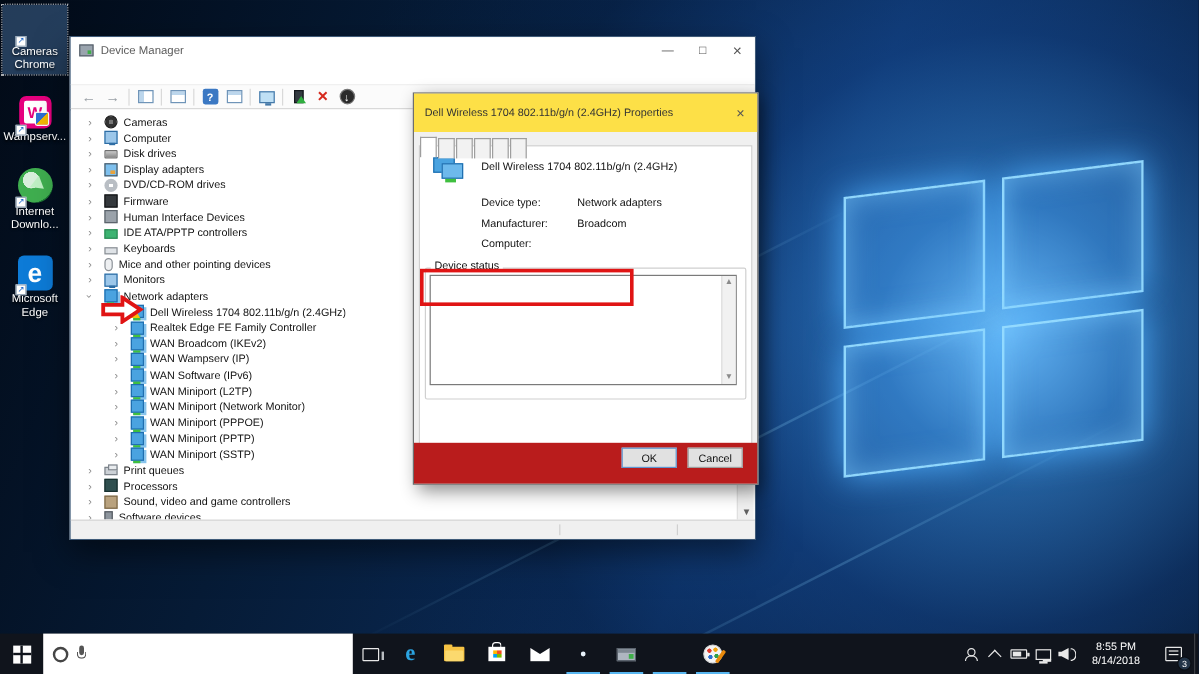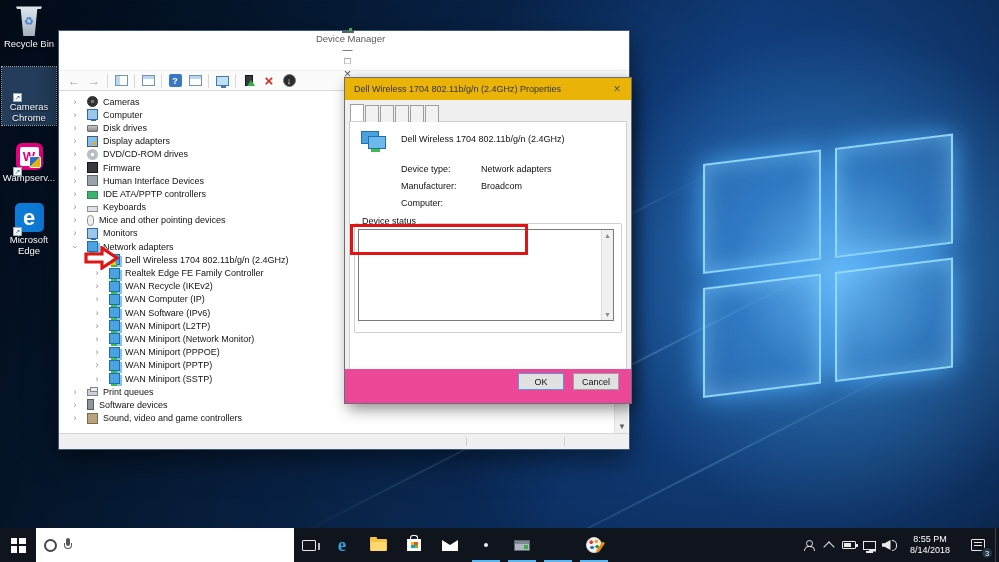--- a/index.html
+++ b/index.html
@@ -33,21 +33,21 @@
   .i-supportassist-icon { border-radius:50%; background:#1273b8; border:2px solid #e8f2fa; }
   .i-supportassist-icon::before { content:""; position:absolute; left:46%; top:18%; width:3px; height:62%; background:#fff; border-radius:2px; transform:rotate(45deg); }
   .i-wampserver-icon { width:27px; height:27px; border-radius:6px; background:#fff; border:4px solid #e6007e; color:#e6007e; font-weight:bold; font-size:13px; display:flex; align-items:center; justify-content:center; }
   .i-wampserver-icon::after { content:""; position:absolute; right:-2px; bottom:-2px; width:10px; height:10px; border-radius:2px; background:linear-gradient(135deg,#2d6fd2 50%,#f2b705 50%); border:1px solid #fff; }
   .i-idm-icon { width:29px; height:29px; border-radius:50%; background:radial-gradient(circle at 38% 35%, #d9efdc 0 26%, #3fae4f 27% 72%, #1e7a35 73% 100%); }
   .i-idm-icon::after { content:""; position:absolute; left:12px; top:10px; border:6px solid rgba(0,0,0,0); border-left:10px solid #bff0c4; transform:rotate(38deg); }
   .i-microsoft-edge-icon { width:29px; height:29px; border-radius:5px; background:#0d7bd7; color:#fff; font-size:22px; font-weight:bold; display:flex; align-items:center; justify-content:center; }
 
   
   #dm { position:absolute; left:58px; top:30px; width:572px; height:420px; background:#fff; border:1px solid #3f5a78; box-shadow:0 10px 26px rgba(0,0,0,.5); z-index:10; }
-  .dm-titlebar { height:22px; display:flex; align-items:center; padding-left:7px; background:#fff;flex-direction:column; }
+  .dm-titlebar { height:22px; display:flex; align-items:center; padding-left:7px; background:#fff; }
   .dm-title { font-size:9.5px; color:#5a5a5a; margin-left:6px; flex:1; }
   .capbtn { width:29px; height:22px; display:flex; align-items:center; justify-content:center; color:#555; font-size:10px; }
   .capbtn.close { font-size:13px; }
   .i-device-manager-small-icon { width:12px; height:10px; background:#9aa4ae; border:1px solid #59626c; position:relative; }
   .i-device-manager-small-icon::after { content:""; position:absolute; right:1px; bottom:1px; width:3px; height:3px; background:#3fae49; }
   .dm-menubar { height:17px; background:#fff; display:flex; align-items:center; padding-left:3px; }
   .menu-item { font-size:9.5px; color:#1c1c1c; padding:0 9px; }
   .dm-toolbar { height:21px; background:#fbfbfb; border-top:1px solid #f0f0f0; border-bottom:1px solid #d9d9d9; display:flex; align-items:center; padding-left:5px; }
   .tbtn { height:18px; min-width:20px; display:flex; align-items:center; justify-content:center; }
   .tbtn.sep { min-width:1px; width:1px; height:14px; background:#d9d9d9; margin:0 3px; }
@@ -102,21 +102,21 @@
   .vscroll { position:absolute; top:61px; bottom:16px; right:1px; width:14px; background:#f0f0f0; border-left:1px solid #e0e0e0; }
   .vscroll .arr { position:absolute; left:0; width:14px; height:13px; color:#606060; font-size:8px; text-align:center; line-height:13px; }
   .vscroll .arr.up { top:0; }
   .vscroll .arr.down { bottom:0; }
   .vscroll .thumb { position:absolute; left:1px; width:12px; top:14px; height:190px; background:#cdcdcd; }
   .dm-statusbar { position:absolute; left:0; right:0; bottom:0; height:16px; background:#f0f0f0; border-top:1px solid #d6d6d6; }
   .sb-sep { position:absolute; top:3px; bottom:3px; width:1px; background:#d0d0d0; }
 
   
   #dlg { position:absolute; left:344px; top:77px; width:288px; height:327px; background:#f0f0f0; border:1px solid #6e6e6e; box-shadow:4px 5px 14px rgba(0,0,0,.45); z-index:20; }
-  .dlg-titlebar { height:22px; background:#eab308; display:flex; align-items:center; padding:0 6px 0 9px; }
+  .dlg-titlebar { height:32px; background:#fde047; display:flex; align-items:center; padding:0 6px 0 9px; }
   .dlg-title { flex:1; font-size:9px; color:#333; white-space:nowrap; overflow:hidden; }
   .dlg-close { width:16px; text-align:center; color:#555; font-size:12px; }
   .dlg-tabs { position:relative; display:flex; padding:4px 0 0 5px; height:21px; z-index:2; }
   .tab { font-size:9px; color:#1c1c1c; padding:2px 6px 2px 6px; background:#f2f2f2; border:1px solid #9e9e9e; border-bottom:none; margin-right:1px; position:relative; top:1px; }
   .tab.active { background:#fff; top:0; padding-bottom:4px; z-index:3; }
   .dlg-page { position:absolute; left:4px; right:4px; top:43px; bottom:26px; background:#fff; border:1px solid #cfcfcf; }
   .big-net-icon { position:absolute; left:11px; top:9px; width:28px; height:24px; }
   .bn-back, .bn-front { position:absolute; width:18px; height:13px; background:#4aa3e0; border:1px solid #1f6fb0; }
   .bn-back { left:0; top:0; }
   .bn-front { left:7px; top:5px; background:#6db9ec; }
@@ -125,21 +125,21 @@
   .fieldrow { position:absolute; left:51px; font-size:9px; color:#111; display:flex; }
   .fieldrow .flabel { width:80px; }
   .group-border { position:absolute; left:4px; top:101px; width:268px; height:110px; border:1px solid #d0d0d0; border-radius:2px; }
   .group-label { position:absolute; left:9px; top:94px; font-size:9px; color:#111; background:#fff; padding:0 3px; z-index:2; }
   .status-box { position:absolute; left:8px; top:107px; width:256px; height:92px; background:#fff; border:1px solid #7a7a7a; font-size:9px; color:#111; padding:3px 16px 3px 5px; line-height:11px; }
   .status-box div { min-height:11px; white-space:nowrap; overflow:hidden; }
   .sb-scroll { position:absolute; right:0; top:0; bottom:0; width:12px; background:#f1f1f1; border-left:1px solid #dcdcdc; }
   .sb-scroll .arr { position:absolute; left:0; width:11px; text-align:center; color:#8a8a8a; font-size:7px; height:11px; line-height:11px; }
   .sb-scroll .arr.up { top:0; }
   .sb-scroll .arr.down { bottom:0; }
-  .dlg-footer { position:absolute; left:0; right:0; bottom:0; height:34px; background:#ec4899; }
+  .dlg-footer { position:absolute; left:0; right:0; bottom:0; height:34px; background:#b91c1c; }
   .dlg-btn { position:absolute; top:4px; width:46px; height:17px; background:#e1e1e1; border:1px solid #9e9e9e; font-size:9px; color:#111; display:flex; align-items:center; justify-content:center; font-family:"Liberation Sans",sans-serif; }
   .dlg-btn.ok { left:173px; border-color:#5e94cf; }
   .dlg-btn.cancel { left:228px; }
 
   
   #anno-rect { position:absolute; left:350px; top:224px; width:178px; height:31px; border:3px solid #e01414; z-index:30; }
   #anno-arrow { position:absolute; left:84px; top:246px; z-index:30; }
 
   
   #taskbar { position:absolute; left:0; bottom:0; width:999px; height:34px; background:#10141c; display:flex; align-items:stretch; z-index:40; }
@@ -218,40 +218,41 @@
     <div id="winlogo">
       <div class="pane" style="left:0; top:0;"></div>
       <div class="pane" style="left:132px; top:0;"></div>
       <div class="pane" style="left:0; top:124px;"></div>
       <div class="pane" style="left:132px; top:124px;"></div>
     </div>
   </div>
 
   <div id="desktop-icons">
 
-  <div class="dicon">
-        <span class="dimg i-recycle-bin-icon"></span>
-
-        <div class="dlabel">
-          <div>Recycle Bin</div>
-        </div>
-      </div>
       <div class="dicon selected">
         <span class="dimg i-google-chrome-icon"></span>
         <span class="shortcut-badge">↗</span>
         <div class="dlabel">
           <div>Cameras</div>
           <div>Chrome</div>
         </div>
       </div>
       <div class="dicon">
         <span class="dimg i-wampserver-icon">W</span>
         <span class="shortcut-badge">↗</span>
         <div class="dlabel">
           <div>Wampserv...</div>
+        </div>
+      </div>
+      <div class="dicon">
+        <span class="dimg i-idm-icon"></span>
+        <span class="shortcut-badge">↗</span>
+        <div class="dlabel">
+          <div>Internet</div>
+          <div>Downlo...</div>
         </div>
       </div>
       <div class="dicon">
         <span class="dimg i-microsoft-edge-icon">e</span>
         <span class="shortcut-badge">↗</span>
         <div class="dlabel">
           <div>Microsoft</div>
           <div>Edge</div>
         </div>
       </div>
@@ -404,27 +405,27 @@
           <div class="tree-item child">
             <span class="chevron"></span>
             <span class="ti i-network-adapter-icon"></span>
 
             <span class="tlabel">Realtek Edge FE Family Controller</span>
           </div>
           <div class="tree-item child">
             <span class="chevron"></span>
             <span class="ti i-network-adapter-icon"></span>
 
-            <span class="tlabel">WAN Recycle (IKEv2)</span>
-          </div>
-          <div class="tree-item child">
-            <span class="chevron"></span>
-            <span class="ti i-network-adapter-icon"></span>
-
-            <span class="tlabel">WAN Computer (IP)</span>
+            <span class="tlabel">WAN Broadcom (IKEv2)</span>
+          </div>
+          <div class="tree-item child">
+            <span class="chevron"></span>
+            <span class="ti i-network-adapter-icon"></span>
+
+            <span class="tlabel">WAN Wampserv (IP)</span>
           </div>
           <div class="tree-item child">
             <span class="chevron"></span>
             <span class="ti i-network-adapter-icon"></span>
 
             <span class="tlabel">WAN Software (IPv6)</span>
           </div>
           <div class="tree-item child">
             <span class="chevron"></span>
             <span class="ti i-network-adapter-icon"></span>
@@ -456,29 +457,35 @@
             <span class="tlabel">WAN Miniport (SSTP)</span>
           </div>
           <div class="tree-item">
             <span class="chevron"></span>
             <span class="ti i-printer-icon"></span>
 
             <span class="tlabel">Print queues</span>
           </div>
           <div class="tree-item">
             <span class="chevron"></span>
+            <span class="ti i-processor-icon"></span>
+
+            <span class="tlabel">Processors</span>
+          </div>
+          <div class="tree-item">
+            <span class="chevron"></span>
+            <span class="ti i-sound-controller-icon"></span>
+
+            <span class="tlabel">Sound, video and game controllers</span>
+          </div>
+          <div class="tree-item">
+            <span class="chevron"></span>
             <span class="ti i-software-device-icon"></span>
 
             <span class="tlabel">Software devices</span>
-          </div>
-          <div class="tree-item">
-            <span class="chevron"></span>
-            <span class="ti i-sound-controller-icon"></span>
-
-            <span class="tlabel">Sound, video and game controllers</span>
           </div>
         </div>
     </div>
     <div class="vscroll">
       <span class="arr up">▲</span>
       <span class="thumb"></span>
       <span class="arr down">▼</span>
     </div>
     <div class="dm-statusbar">
       <span class="sb-sep" style="left:407px;"></span>

